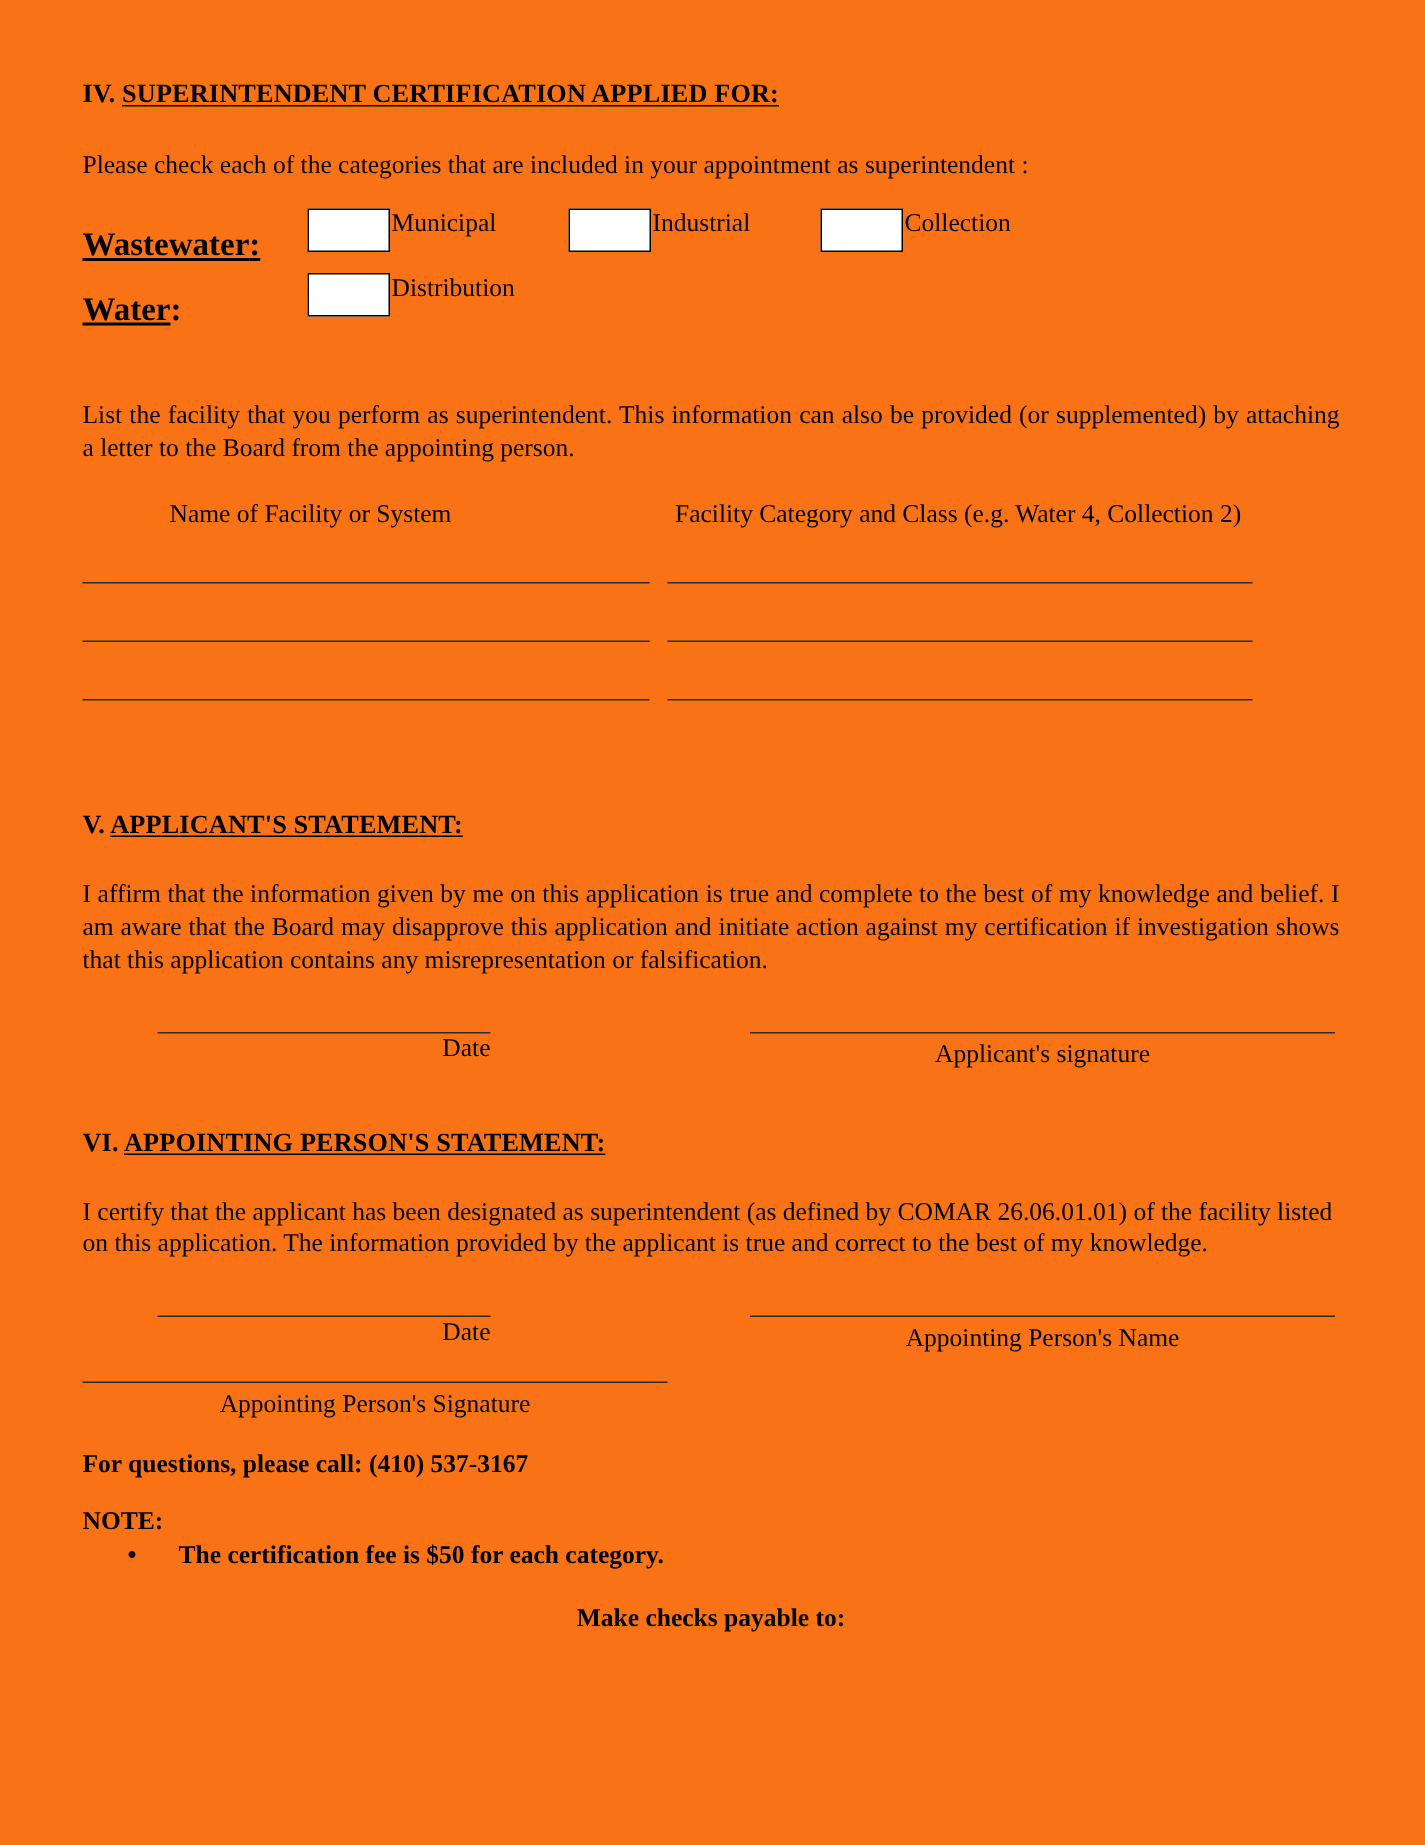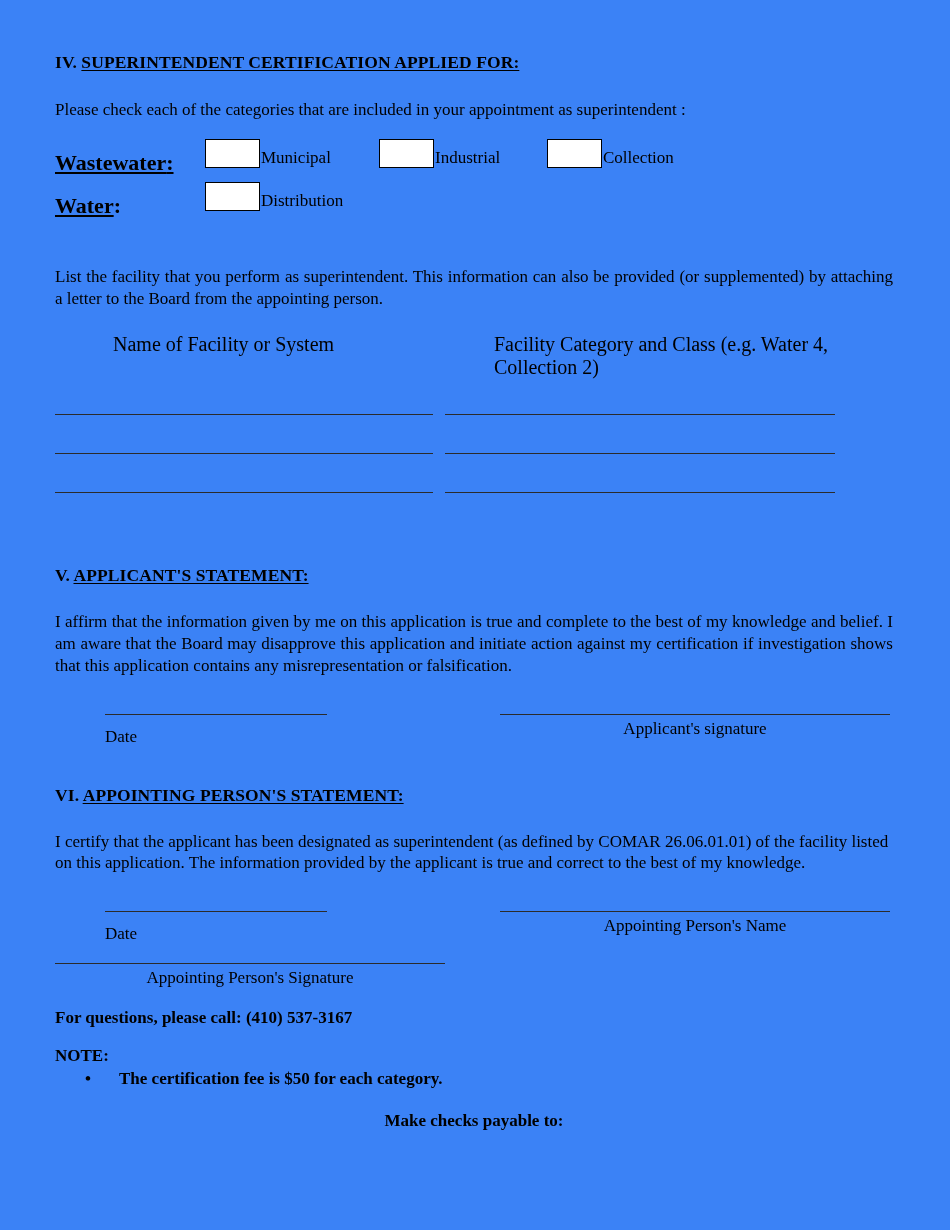--- a/index.html
+++ b/index.html
@@ -9,21 +9,21 @@
     background: #ffffff;
   }
   body {
     font-family: "Liberation Serif", "DejaVu Serif", serif;
     color: #000000;
   }
   .page {
     position: relative;
     width: 950px;
     height: 1230px;
-    background: #3b82f6;
+    background: #f97316;
     overflow: hidden;
     box-sizing: border-box;
   }
   .content {
     position: absolute;
     left: 55px;
     top: 0;
     width: 838px;
   }
 
@@ -63,41 +63,40 @@
     width: 150px;
     flex: 0 0 150px;
     margin-top: 19px;
   }
   .cb-label .ul {
     text-decoration: underline;
     text-underline-offset: 2px;
   }
   .cb-group {
     display: flex;
-    align-items: flex-end;
+    align-items: flex-start;
   }
   .cb-box {
     width: 55px;
     height: 29px;
     border: 1.6px solid #000;
     box-sizing: border-box;
     background: #fff;
     flex: 0 0 auto;
   }
   .cb-text {
     font-size: 17px;
     padding-left: 1px;
     white-space: nowrap;
   }
 
   
   .fac-headers {
     display: flex;
-    font-size: 20px;
-    gap: 44px;
+    font-size: 17px;
   }
   .fac-headers .col-a {
     width: 390px;
     flex: 0 0 390px;
     padding-left: 58px;
     box-sizing: border-box;
   }
   .fac-headers .col-b {
     flex: 1 1 auto;
     padding-left: 5px;
@@ -142,23 +141,23 @@
     height: 1px;
   }
   .sig-line-long {
     width: 390px;
     border-bottom: 1.4px solid #2b2b2b;
     height: 1px;
   }
   .sig-caption-left {
     width: 222px;
     margin-left: 50px;
-    text-align: left;
-    font-size: 17px;
-    padding-top: 12px;
+    text-align: right;
+    font-size: 17px;
+    padding-top: 0;
   }
   .sig-caption-right {
     width: 390px;
     text-align: center;
     font-size: 17px;
     padding-top: 4px;
   }
 
   
   .bold-line {

